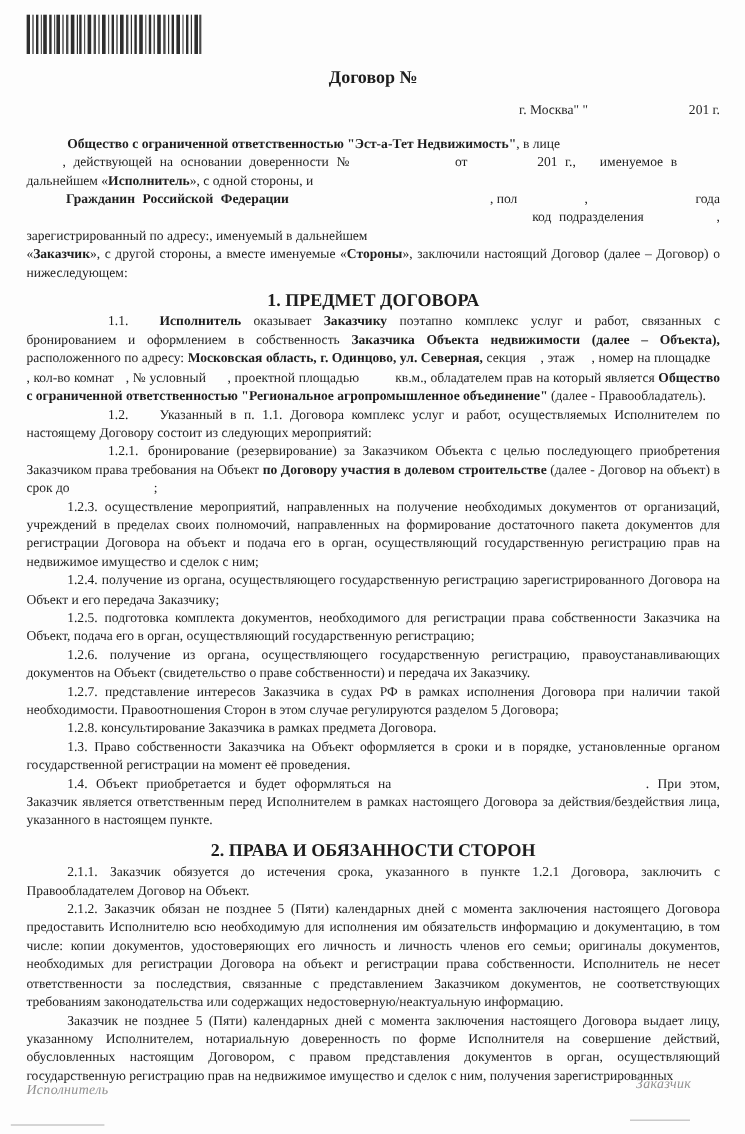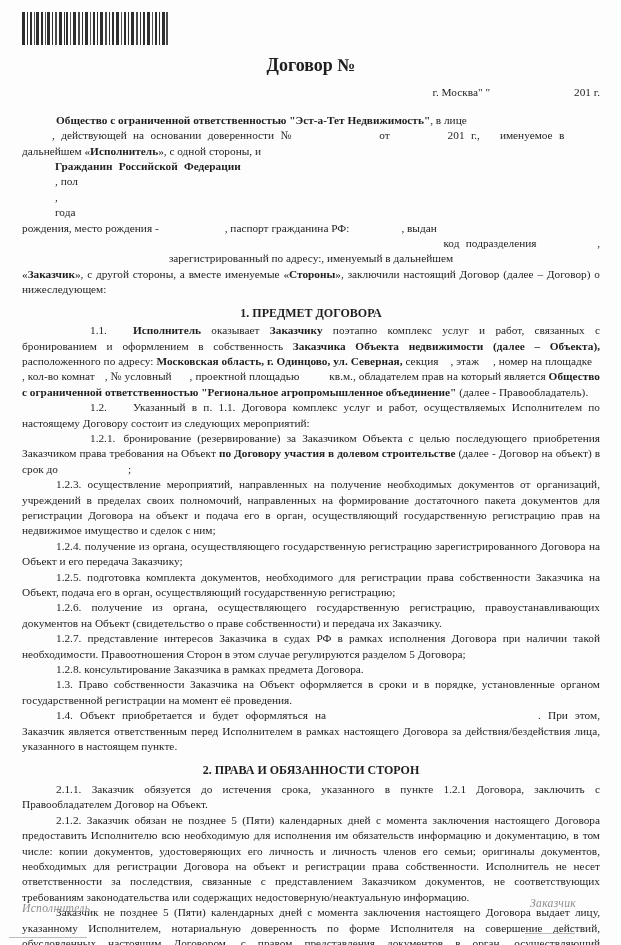--- a/index.html
+++ b/index.html
@@ -4,34 +4,34 @@
 <style>
   * { margin:0; padding:0; box-sizing:border-box; }
   html,body { background:#ffffff; }
   .page {
     position:relative; width:621px; height:945px; background:#fdfdfd;
     font-family:"Liberation Serif","DejaVu Serif",serif;
     font-size:11.3px; line-height:15.4px; color:#1e1e1e; overflow:hidden;
   }
   .content { position:absolute; left:22px; top:12px; width:578px; }
   .barcode { width:146px; height:33px; margin-bottom:13px; }
-  .doc-title { text-align:center; font-weight:bold; font-size:18px; margin-bottom:12px; }
+  .doc-title { text-align:center; font-weight:bold; font-size:15px; margin-bottom:12px; }
   .cityrow { display:flex; justify-content:flex-end; margin-bottom:12px; }
   .dategrp { display:flex; justify-content:space-between; width:122px; }
   .just { text-align:justify; }
   .ind { text-indent:34px; }
   .b { font-weight:bold; }
   .u { text-decoration:underline; }
-  .h-center { text-align:center; font-weight:bold; font-size:12px; }
+  .h-center { text-align:center; font-weight:bold; font-size:15px; }
   .h1 { margin:8px 0 2px; }
   .h2 { margin:9px 0 3px; }
   .gap { display:inline-block; }
   .flexline { display:flex; white-space:nowrap; }
   .pl30 { padding-left:30px; }
-  .pl33 { padding-left:33px;flex-direction:column; }
+  .pl33 { padding-left:33px; }
   .ws2 { word-spacing:3.5px; }
   .rightline { text-align:right; }
   .num { display:inline-block; margin-right:26px; }
   .num-sm { display:inline-block; margin-right:8px; }
   .footer-label { position:absolute; font-style:italic; color:#8f8f8f; font-size:11.6px; letter-spacing:0.3px; }
   .sig { position:absolute; border-top:1px solid #bcbcbc; }
 </style>
 </head>
 <body>
 
@@ -113,33 +113,26 @@
     </div>
     <div class="flexline pl33">
       <span class="b ws2">Гражданин Российской Федерации</span>
       <span class="gap" style="width:168px"></span>
       <span>, пол</span>
       <span class="gap" style="width:56px"></span>
       <span>,</span>
       <span class="gap" style="width:90px"></span>
       <span>года</span>
     </div>
-    <div class="flexline">
-      <span>рождения, место рождения -</span>
-      <span class="gap" style="width:66px"></span>
-      <span>, паспорт гражданина РФ:</span>
-      <span class="gap" style="width:52px"></span>
-      <span>, выдан</span>
-    </div>
     <div class="rightline ws2">
       <span>код подразделения</span>
       <span class="gap" style="width:48px"></span>
       <span>,</span>
     </div>
-    <div class="flexline" style="justify-content:center">
+    <div class="flexline" style="justify-content:flex-start">
       <span>зарегистрированный по адресу:</span>
       <span>, именуемый в дальнейшем</span>
     </div>
     <p class="just">
       <span>«</span><span class="b">Заказчик</span><span>», с другой стороны, а вместе именуемые «</span><span class="b">Стороны</span><span>», заключили настоящий Договор (далее – Договор) о нижеследующем:</span>
     </p>
 
     <div class="h-center h1">1. ПРЕДМЕТ ДОГОВОРА</div>
 
     <p class="just ind">

